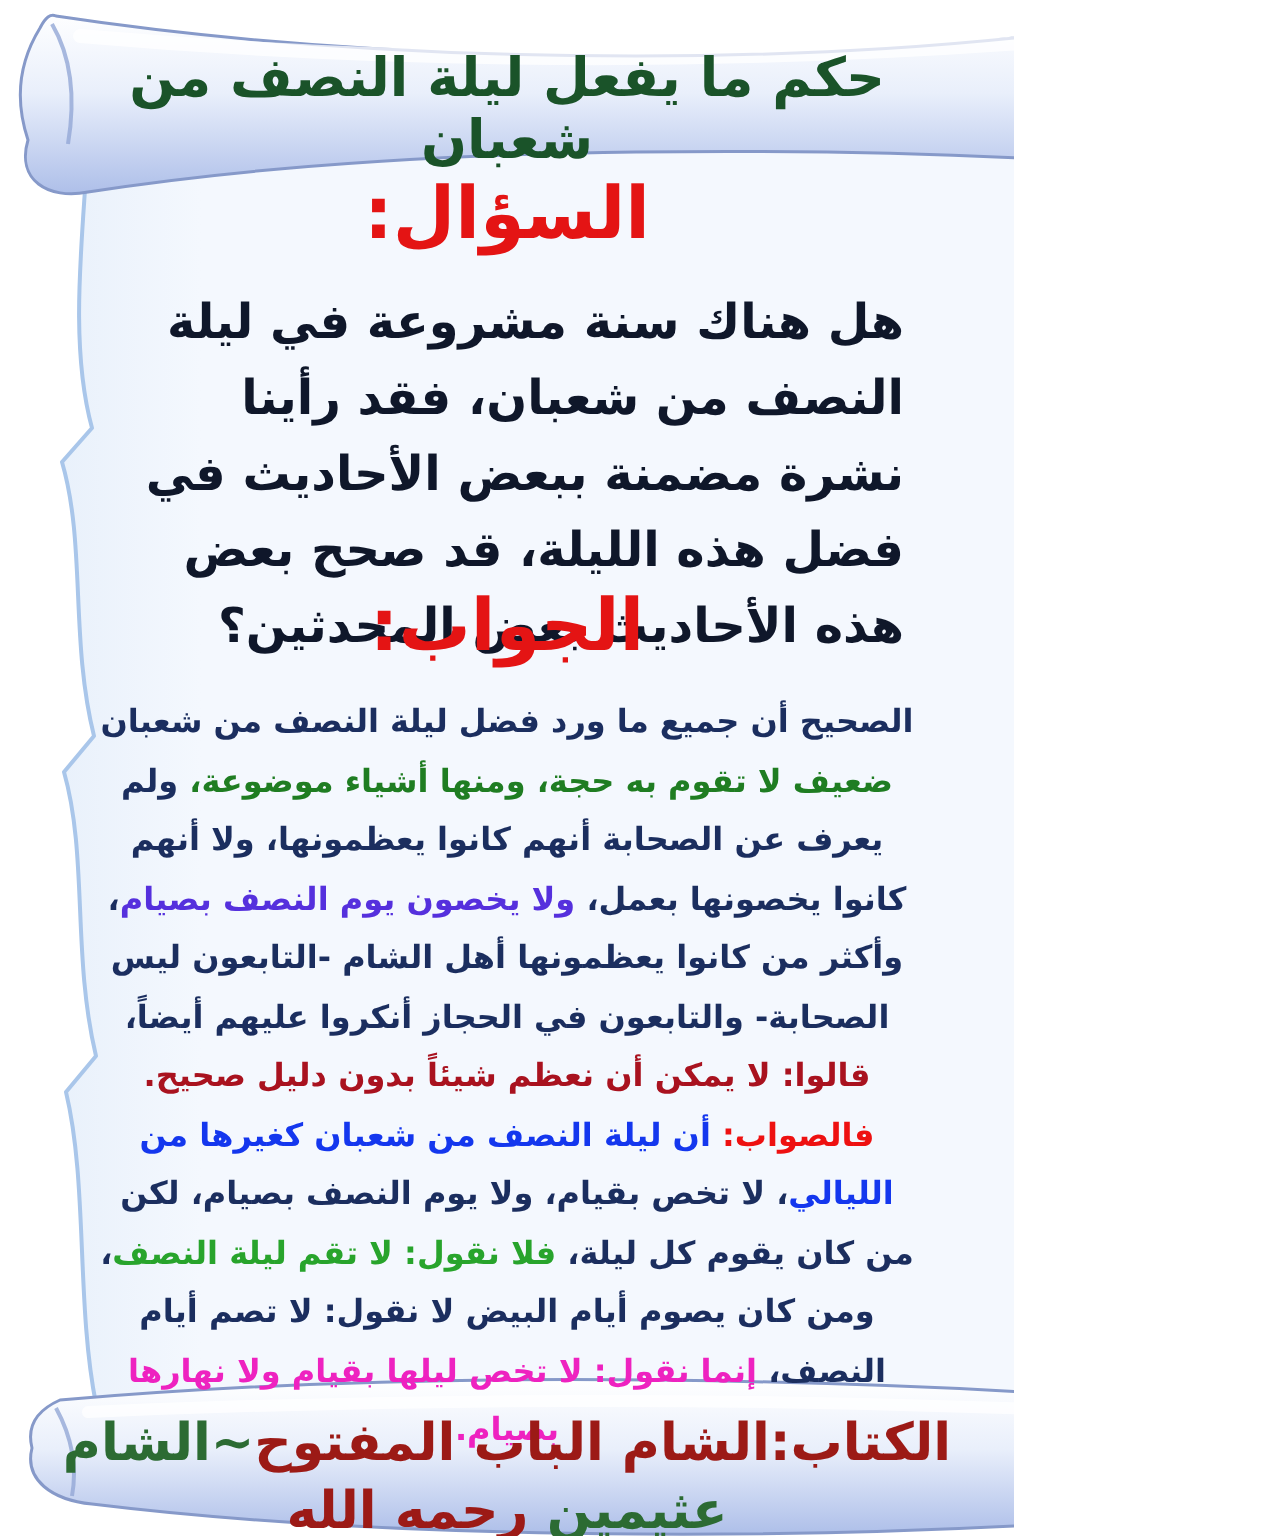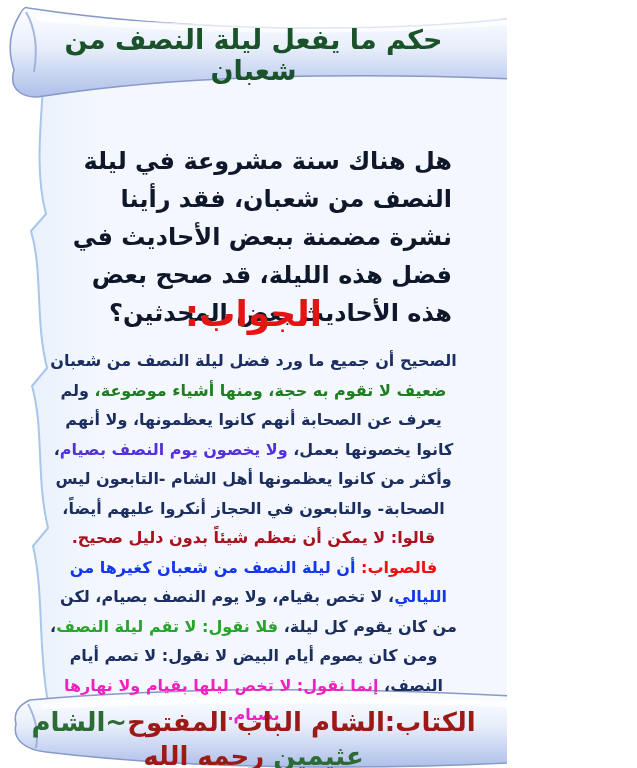--- a/index.html
+++ b/index.html
@@ -86,20 +86,21 @@
          Q 470 768 318 767 Q 160 766 46 752
          C 26 750 12 740 16 724
          Q 12 708 30 700 Z" fill="url(#ribbonGrad)" stroke="#8699c9" stroke-width="1.5" stroke-linejoin="round"></path>
     <path d="M 44 706 Q 318 694 598 708" fill="none" stroke="#ffffff" stroke-width="6" opacity="0.75" stroke-linecap="round"></path>
     <path d="M 28 704 Q 40 726 36 748" fill="none" stroke="#93a7d6" stroke-width="2" opacity="0.8"></path>
     <path d="M 602 706 Q 614 726 608 750" fill="none" stroke="#93a7d6" stroke-width="2" opacity="0.8"></path>
   </svg>
 
   <div class="txt title" dir="rtl" style="color: rgb(26, 83, 41);">حكم ما يفعل ليلة النصف من شعبان</div>
 
+  <div class="txt section-header q-header" dir="rtl" style="color: rgb(228, 20, 20);">السؤال:</div>
 
   <div class="txt question" dir="rtl" style="color: #0f172a; text-align: right;">هل هناك سنة مشروعة في ليلة النصف من شعبان، فقد رأينا نشرة مضمنة ببعض الأحاديث في فضل هذه الليلة، قد صحح بعض هذه الأحاديث بعض المحدثين؟</div>
 
   <div class="txt section-header a-header" dir="rtl" style="color: rgb(228, 20, 20);">الجواب:</div>
 
   <div class="txt answer" dir="rtl">
     <p><span style="color: rgb(27, 46, 95);">الصحيح أن جميع ما ورد فضل ليلة النصف من شعبان </span><span style="color: rgb(31, 125, 34);">ضعيف لا تقوم به حجة، ومنها أشياء موضوعة،</span><span style="color: rgb(27, 46, 95);"> ولم يعرف عن الصحابة أنهم كانوا يعظمونها، ولا أنهم كانوا يخصونها بعمل، </span><span style="color: rgb(85, 48, 221);">ولا يخصون يوم النصف بصيام</span><span style="color: rgb(27, 46, 95);">، وأكثر من كانوا يعظمونها أهل الشام -التابعون ليس الصحابة- والتابعون في الحجاز أنكروا عليهم أيضاً، </span><span style="color: rgb(169, 18, 31);">قالوا: لا يمكن أن نعظم شيئاً بدون دليل صحيح.</span></p>
     <p><span style="color: rgb(238, 17, 17);">فالصواب: </span><span style="color: rgb(20, 55, 238);">أن ليلة النصف من شعبان كغيرها من الليالي</span><span style="color: rgb(27, 46, 95);">، لا تخص بقيام، ولا يوم النصف بصيام، لكن من كان يقوم كل ليلة، </span><span style="color: rgb(40, 164, 44);">فلا نقول: لا تقم ليلة النصف</span><span style="color: rgb(27, 46, 95);">، ومن كان يصوم أيام البيض لا نقول: لا تصم أيام النصف، </span><span style="color: rgb(238, 34, 192);">إنما نقول: لا تخص ليلها بقيام ولا نهارها بصيام.</span></p>
   </div>
 

